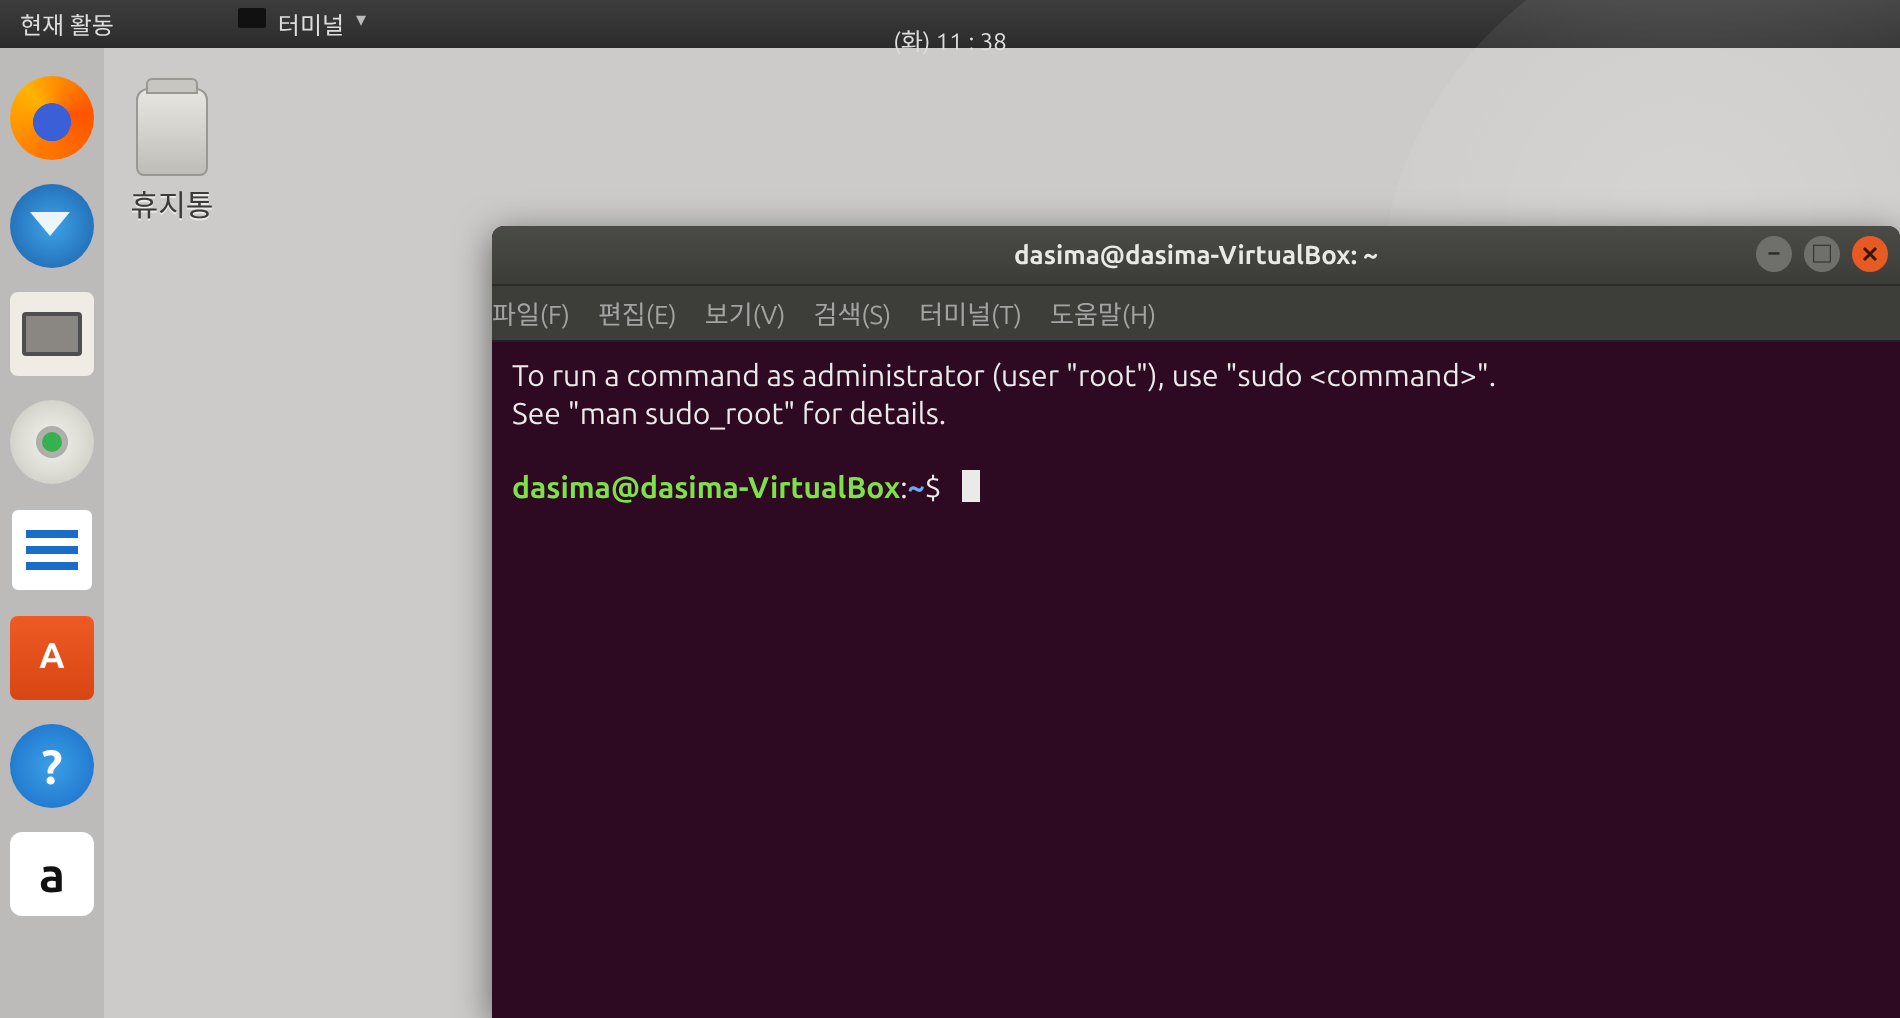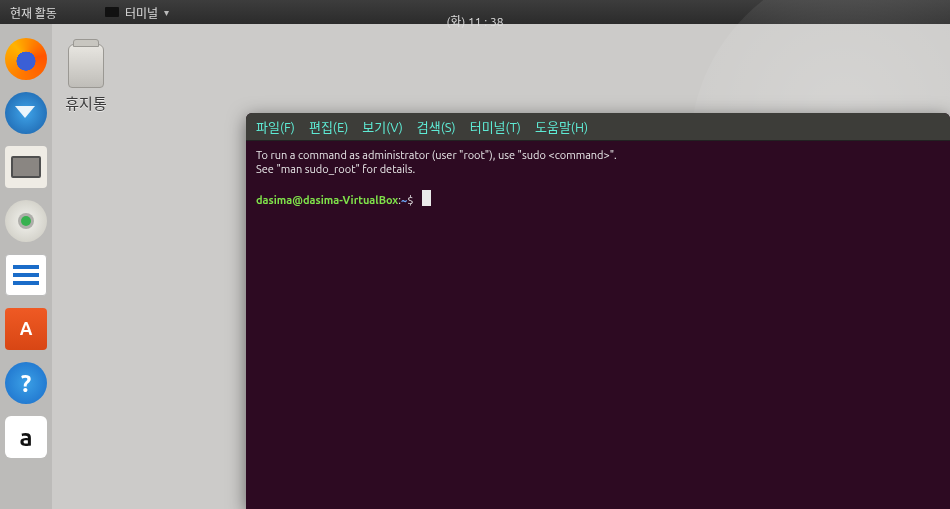--- a/index.html
+++ b/index.html
@@ -8,23 +8,23 @@
   background: #cccbc9;
   position: relative;
   overflow: hidden;
 }
 
 .top-panel {
   position: absolute; top: 0; left: 0; right: 0; height: 24px;
   background: linear-gradient(#3d3d3d, #2b2b2b);
   color: #ddd; font-size: 12px; display: flex; align-items: center;
 }
-.top-panel .left { display:flex; align-items:center; gap:8px; padding-left:10px; }
+.top-panel .left { display:flex; align-items:center; gap:22px; padding-left:10px; }
 .top-panel .center { position:absolute; left:50%; transform:translateX(-50%);margin-top:16px; }
-.top-panel .app-menu { display:flex; align-items:center; gap:6px;padding-left:40px; }
+.top-panel .app-menu { display:flex; align-items:flex-start; gap:6px;padding-left:40px; }
 .top-panel .app-icon { width:14px; height:10px; background:#111; display:inline-block; border-radius:1px; }
 .top-panel .arrow { font-size:10px; opacity:.8; }
 .top-panel .right { position:absolute; right:8px; display:flex; align-items:center; gap:6px; }
 
 
 .desktop-swirl {
   position:absolute; right:-120px; top:-40px; width:380px; height:380px;
   border-radius:50%;
   background: radial-gradient(circle at 40% 40%, rgba(255,255,255,0.35), rgba(255,255,255,0) 70%);
   opacity:.5;
@@ -87,30 +87,30 @@
 }
 .window-controls {
   position:absolute; right:6px; top:5px; display:flex; gap:6px;
 }
 .wc { width:18px; height:18px; border-radius:50%; display:flex; align-items:center; justify-content:center; font-size:11px; color:#2a2a27; cursor:pointer; }
 .wc.min { background:#6f6f6b; }
 .wc.max { background:#6f6f6b; }
 .wc.close { background:#e65a24; color:#3a1405; }
 
 .menubar {
-  height:28px; background:#3d3d39; color:#5eead4; font-size:13px;
-  display:flex; align-items:center; gap:14px; padding:0 10px;
+  height:28px; background:#3d3d39; color:#a3a3a3; font-size:13px;
+  display:flex; align-items:center; gap:14px; padding:0 0;
   border-bottom:1px solid #222;
 }
 .menubar span { cursor:pointer; }
 
 .term-body {
   flex:1; padding:8px 10px;
   font-family: "Ubuntu Mono","DejaVu Sans Mono",monospace;
-  font-size:11px; line-height:1.25; color:#eaeaea;
+  font-size:15px; line-height:1.25; color:#eaeaea;
   background:#2d0a22;
   white-space:pre;
 }
 .ps1-user { color:#7fe14a; font-weight:bold; }
 .ps1-sep  { color:#eaeaea; }
 .ps1-path { color:#6fa8f8; font-weight:bold; }
 .cursor   { display:inline-block; width:9px; height:16px; background:#eaeaea; vertical-align:-2px; margin-left:2px; }
 </style>
 </head>
 <body>
@@ -140,20 +140,28 @@
   <div class="item help">?</div>
   <div class="item amazon">a</div>
 </div>
 
 <div class="trash">
   <div class="can"></div>
   <div class="label">휴지통</div>
 </div>
 
 <div class="terminal">
+  <div class="titlebar">
+    <span>dasima@dasima-VirtualBox: ~</span>
+    <div class="window-controls">
+      <div class="wc min">–</div>
+      <div class="wc max">□</div>
+      <div class="wc close">✕</div>
+    </div>
+  </div>
   <div class="menubar">
     <span>파일(F)</span>
     <span>편집(E)</span>
     <span>보기(V)</span>
     <span>검색(S)</span>
     <span>터미널(T)</span>
     <span>도움말(H)</span>
   </div>
   <div class="term-body"><span>To run a command as administrator (user "root"), use "sudo &lt;command&gt;".</span>
 <span>See "man sudo_root" for details.</span>

